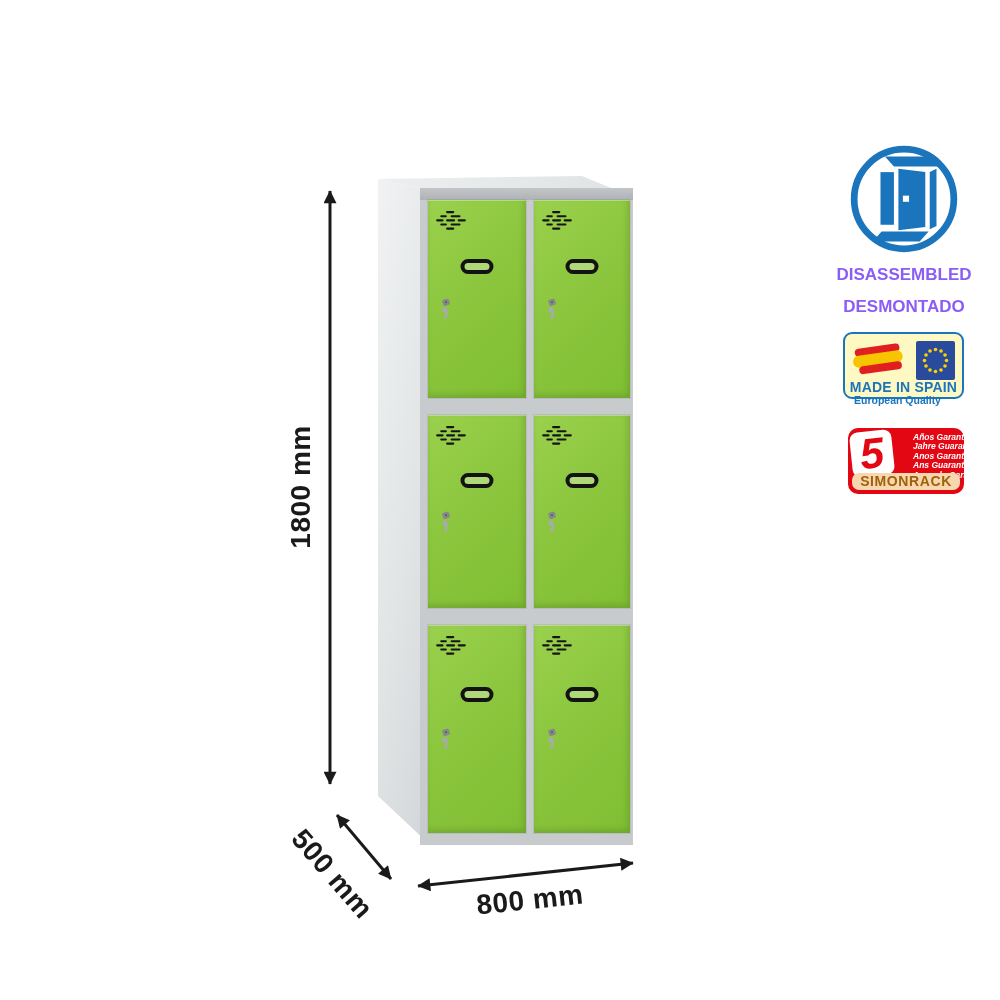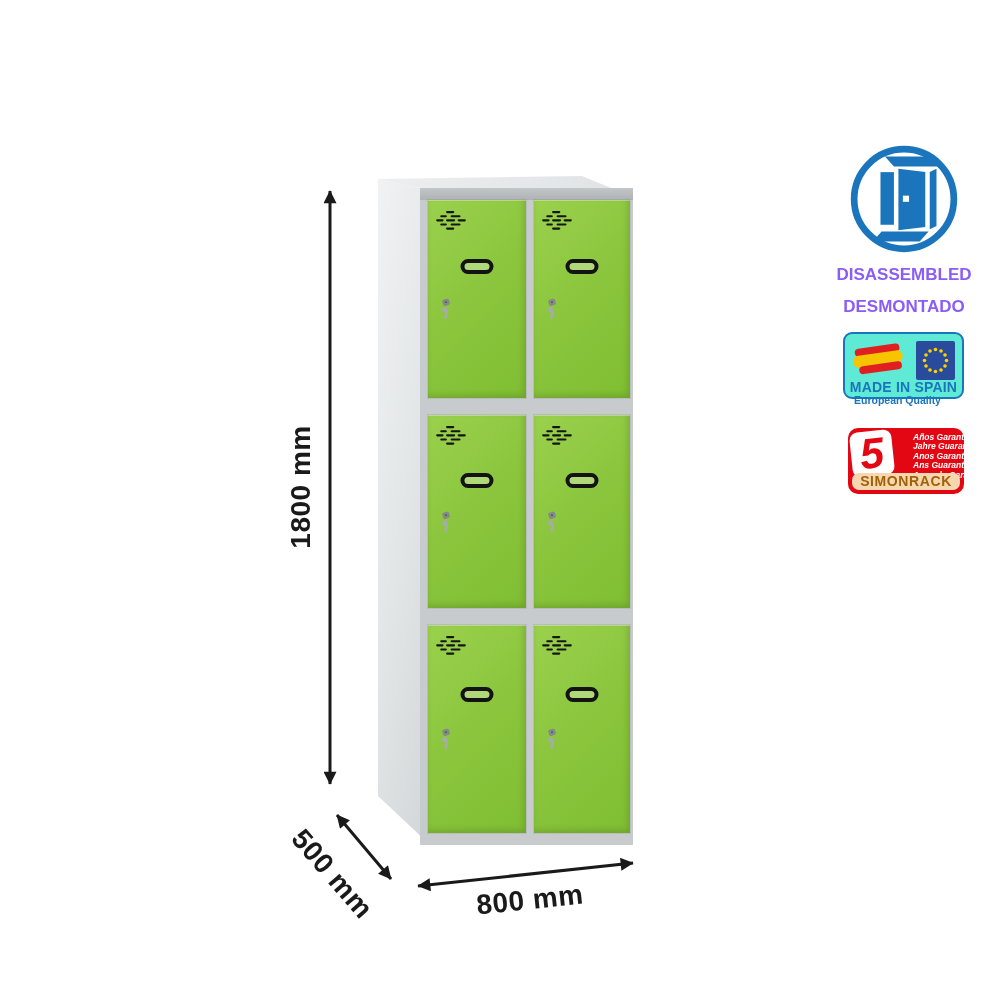--- a/index.html
+++ b/index.html
@@ -31,21 +31,21 @@
     white-space:nowrap;letter-spacing:.5px;}
   .dim-h{left:301px;top:487px;transform:translate(-50%,-50%) rotate(-90deg);}
   .dim-d{left:332px;top:874px;transform:translate(-50%,-50%) rotate(49deg);}
   .dim-w{left:530px;top:900px;transform:translate(-50%,-50%) rotate(-6deg);}
 
   
   .b-disasm{left:824px;top:143px;width:160px;text-align:center;}
   .b-disasm svg{display:block;margin:0 auto;width:112px;height:112px;}
   .b-disasm .t{font-size:17px;font-weight:800;color:#8b5cf6;line-height:24px;margin-top:8px;}
 
-  .b-spain{left:843px;top:332px;width:121px;height:67px;background:#5eead4;
+  .b-spain{left:843px;top:332px;width:121px;height:67px;background:#fef9c3;
     border:2px solid #1b75bc;border-radius:9px;box-sizing:border-box;}
   .b-spain .flag-es{position:absolute;left:6px;top:9px;width:54px;height:34px;}
   .b-spain .flag-eu{position:absolute;right:7px;top:7px;width:39px;height:39px;}
   .b-spain .t1{position:absolute;left:0;right:0;top:45px;text-align:center;
     font-size:14px;font-weight:800;color:#1b75bc;letter-spacing:.2px;}
   .b-spain .t2{position:absolute;left:0;right:12px;top:60px;text-align:center;
     font-size:10.5px;font-weight:700;color:#1b75bc;}
 
   .b-guar{left:848px;top:428px;width:116px;height:66px;background:#e30613;border-radius:10px;}
   .b-guar .p5{position:absolute;left:3px;top:3px;width:42px;height:45px;background:#fff;

